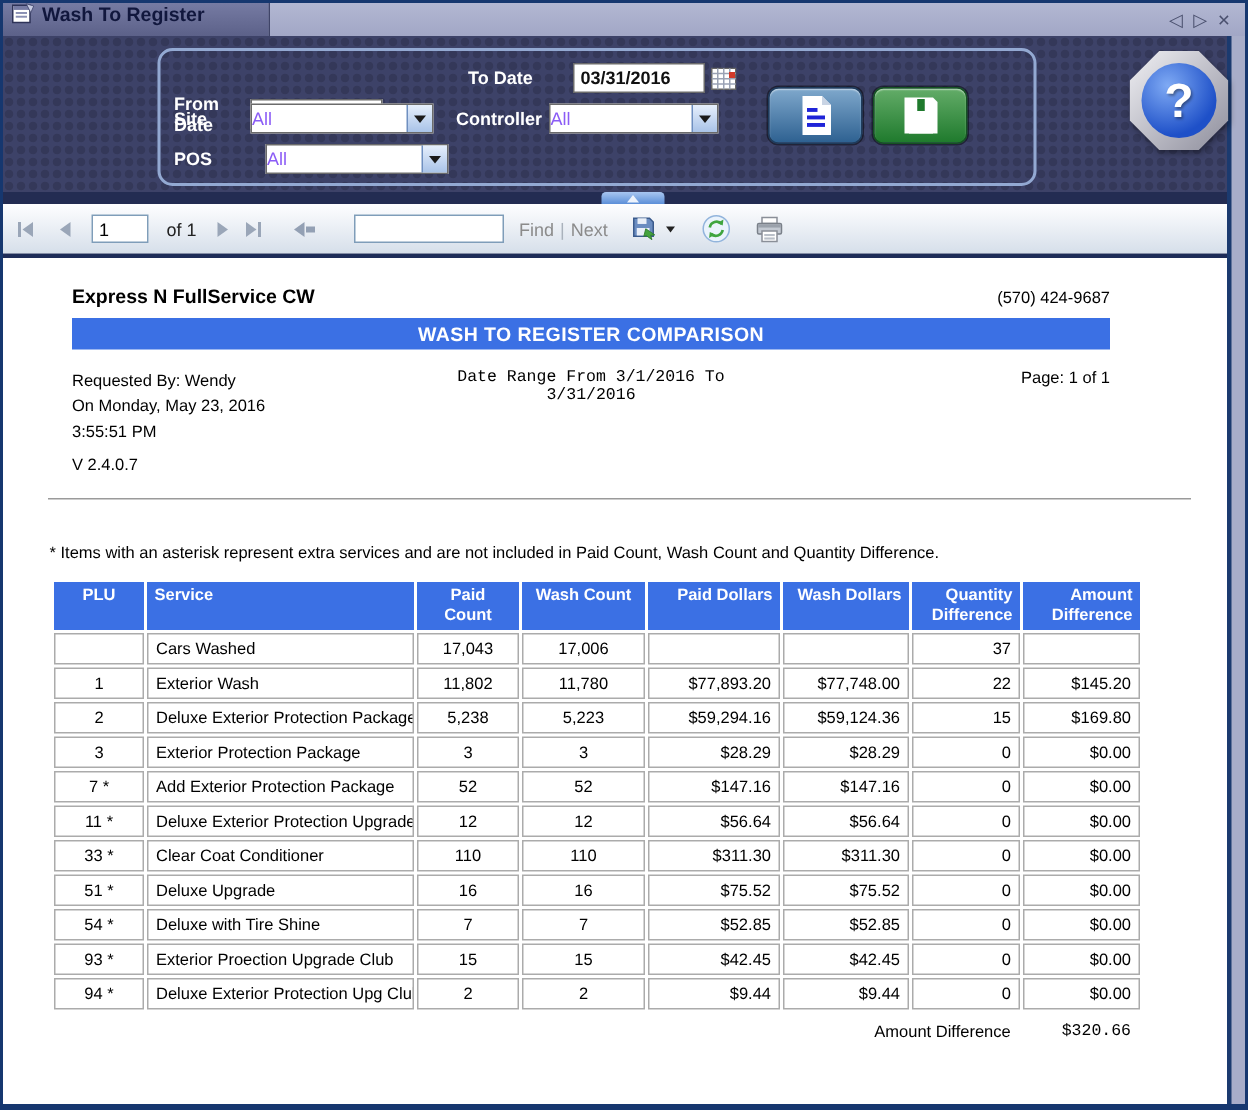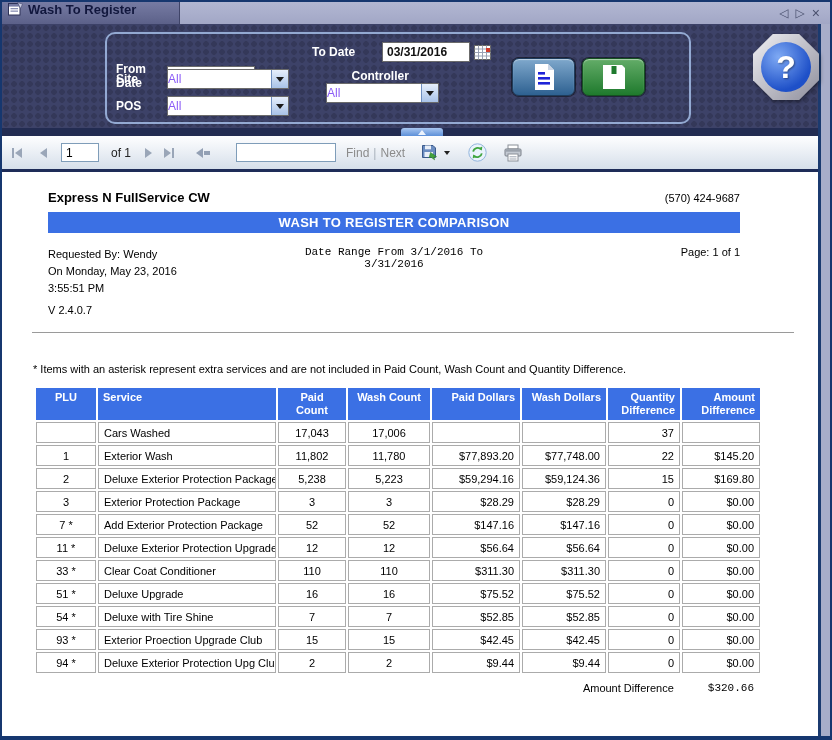--- a/index.html
+++ b/index.html
@@ -155,31 +155,31 @@
           <div class="frow" style="left:9px;top:35px;">
             <span class="flabel" style="width:51px;">Site</span>
             <div class="combo" style="width:122px;">
               <span class="combo-value">All</span>
               <div class="combo-btn">
                   <span class="combo-caret"></span>
                 </div>
             </div>
           </div>
 
-          <div class="frow" style="left:219px;top:35px;flex-direction:column;">
+          <div class="frow" style="left:197px;top:35px;">
             <span class="flabel" style="width:62px;">Controller</span>
             <div class="combo" style="width:113px;">
               <span class="combo-value">All</span>
               <div class="combo-btn">
                   <span class="combo-caret"></span>
                 </div>
             </div>
           </div>
 
-          <div class="frow" style="left:9px;top:62px;">
+          <div class="frow" style="left:9px;top:62px;gap:10px;">
             <span class="flabel" style="width:51px;">POS</span>
             <div class="combo" style="width:122px;">
               <span class="combo-value">All</span>
               <div class="combo-btn">
                   <span class="combo-caret"></span>
                 </div>
             </div>
           </div>
 
         </div>

